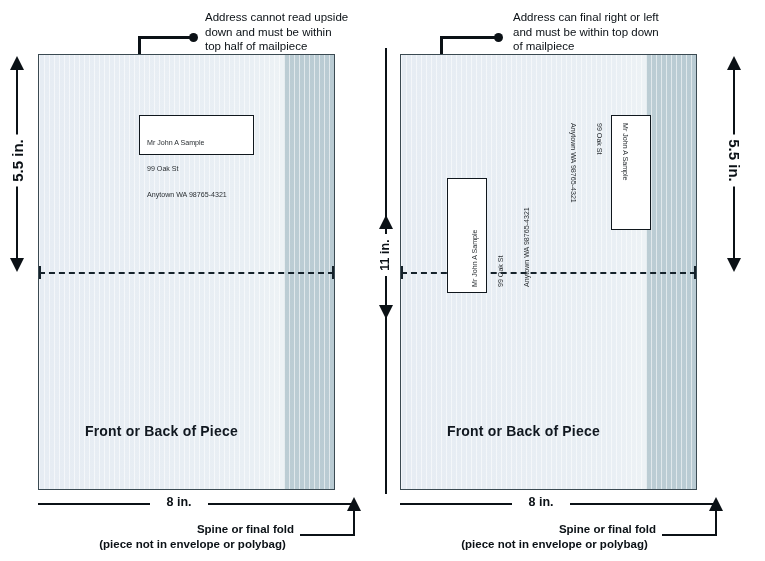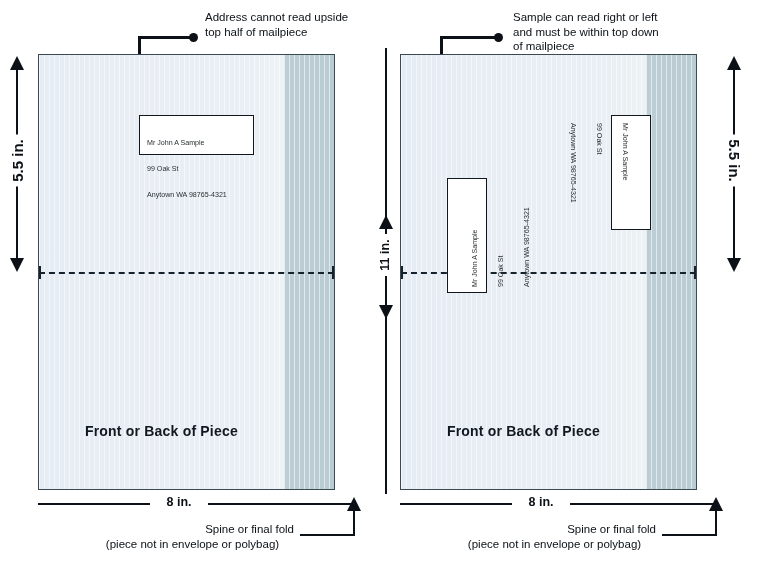--- a/index.html
+++ b/index.html
@@ -172,21 +172,21 @@
     position: absolute;
     left: 385px; top: 48px;
     width: 2px; height: 446px;
     background: #0b1116;
   }
 
   
   .spine-caption {
     position: absolute;
     font-size: 11.5px;
-    font-weight: normal;
+    font-weight: bold;
     line-height: 15px;
     color: #0b1116;
     text-align: center;
   }
   .spine-leader-h {
     position: absolute;
     height: 2px;
     background: #0b1116;
   }
   .spine-leader-v {
@@ -195,20 +195,21 @@
     background: #0b1116;
   }
 </style>
 </head>
 <body>
 
 <div class="stage">
 
   <div class="callout" style="left:205px; top:10px;">
     <div>Address cannot read upside</div>
+    <div>down and must be within</div>
     <div>top half of mailpiece</div>
   </div>
 
   <div class="ld-dot" style="left:189px; top:33px;"></div>
   <div class="ld-h" style="left:138px; top:36px; width:54px;"></div>
   <div class="ld-v" style="left:138px; top:36px; height:44px;"></div>
   <div class="ld-arrow-down" style="left:132px; top:78px;"></div>
 
   <div class="piece left">
     <div class="texture"></div>
@@ -243,21 +244,21 @@
     <div>(piece not in envelope or polybag)</div>
   </div>
 
   <div class="center-divider"></div>
   <div class="ld-arrow-up" style="left:379px; top:215px;"></div>
   <div class="dim-v-line" style="left:385px; top:227px; height:0px;"></div>
   <div class="ld-arrow-down" style="left:379px; top:305px;"></div>
   <div class="dim-label small rot-ccw" style="left:364px; top:248px; width:42px;">11 in.</div>
 
   <div class="callout" style="left:513px; top:10px;">
-    <div>Sample can read right or left</div>
+    <div>Address can final right or left</div>
     <div>and must be within top down</div>
     <div>of mailpiece</div>
   </div>
   <div class="ld-dot" style="left:494px; top:33px;"></div>
   <div class="ld-h" style="left:440px; top:36px; width:57px;"></div>
   <div class="ld-v" style="left:440px; top:36px; height:108px;"></div>
   <div class="ld-arrow-down" style="left:434px; top:142px;"></div>
 
   <div class="piece right">
     <div class="texture"></div>

